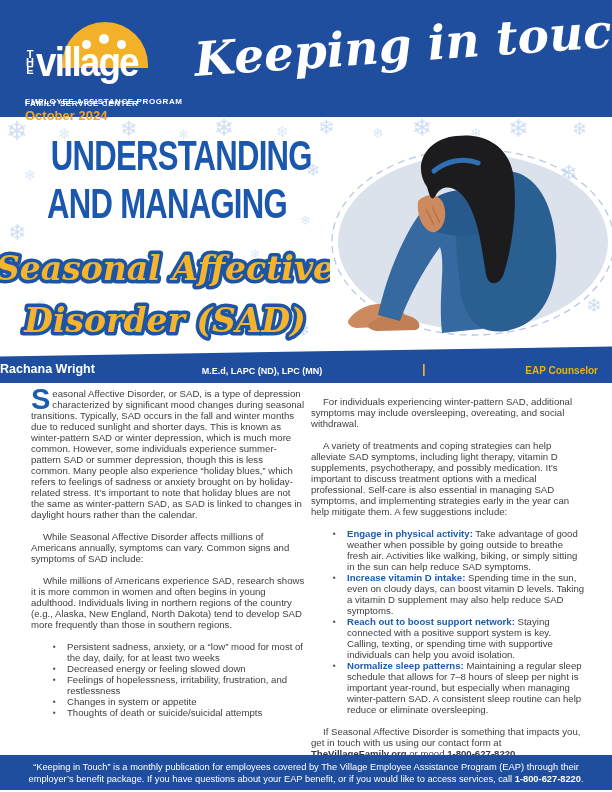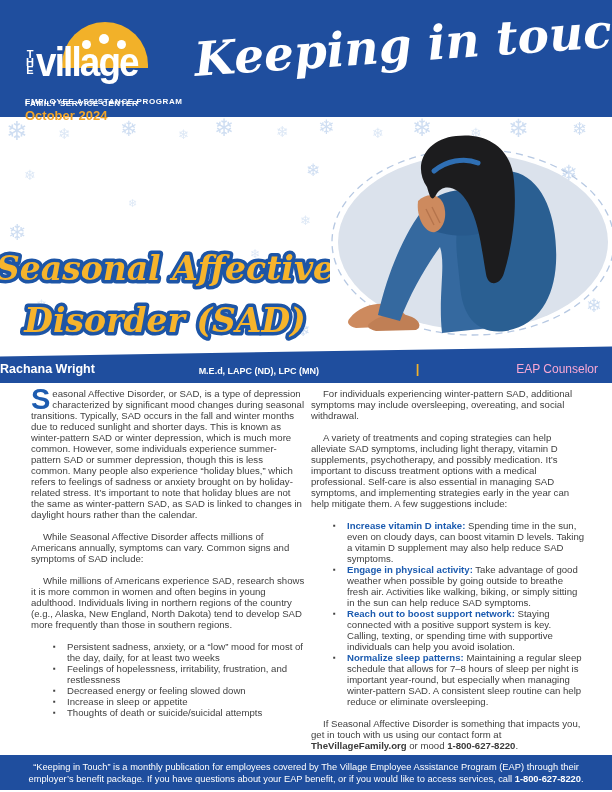--- a/index.html
+++ b/index.html
@@ -84,31 +84,31 @@
     position:absolute; left:0; top:345px; width:612px; height:38px;
     background:#1f4e9e;
     -webkit-clip-path:polygon(0 30%, 100% 4%, 100% 100%, 0 100%);
     clip-path:polygon(0 30%, 100% 4%, 100% 100%, 0 100%);
     display:flex; align-items:flex-end; justify-content:space-between;
     padding:0 14px 7px 0;
   }
   .byline-bar .name { color:#ffffff; font-weight:bold; font-size:12.5px; }
   .byline-bar .creds { color:#ffffff; font-weight:bold; font-size:9px; margin-left:12px; }
   .byline-bar .sep { color:#f2b129; font-weight:bold; font-size:13px; margin:0 5px; }
-  .byline-bar .role { color:#f9a8d4; font-weight:normal; font-size:12px; }
+  .byline-bar .role { color:#eab308; font-weight:bold; font-size:10px; }
 
   
   .col {
     position:absolute; top:388px; width:274px;
     font-size:9.6px; line-height:11px; color:#414141; text-align:left;
   }
   .col-left  { left:31px; }
   .col-right { left:311px; }
   .col p { margin-bottom:11px; }
-  .col p.indent { text-indent:12px; }
+  .col p.indent { text-indent:12px;margin-top:8px; }
   .dropcap {
     float:left; color:#1d5cb0; font-weight:bold;
     font-size:29px; line-height:22px; padding-right:2px;
   }
   ul.bullets { list-style:none; margin:0 0 11px 0; padding-left:36px; }
   ul.bullets li { position:relative; margin:0; }
   ul.bullets li::before {
     content:"▪"; position:absolute; left:-14px; top:0;
     font-size:8px; color:#414141;
   }
@@ -165,20 +165,24 @@
     <span class="flake" style="left:306px;top:162px;font-size:17px;"></span>
     <span class="flake lt" style="left:300px;top:214px;font-size:13px;"></span>
     <span class="flake" style="left:296px;top:322px;font-size:17px;"></span>
     <span class="flake" style="left:560px;top:162px;font-size:21px;"></span>
     <span class="flake lt" style="left:592px;top:214px;font-size:15px;"></span>
     <span class="flake" style="left:586px;top:296px;font-size:19px;"></span>
     <span class="flake lt" style="left:36px;top:298px;font-size:13px;"></span>
     <span class="flake lt" style="left:150px;top:326px;font-size:12px;"></span>
   </div>
 
+  <div class="title-block">
+    <span class="title-line">UNDERSTANDING</span><br>
+    <span class="title-line">AND MANAGING</span>
+  </div>
   <svg class="script-svg" viewBox="0 0 330 112">
     <text class="script-text" x="165" y="42" text-anchor="middle">Seasonal Affective</text>
     <text class="script-text" x="165" y="94" text-anchor="middle">Disorder (SAD)</text>
   </svg>
 
   <svg class="illus" viewBox="0 0 282 215">
     <ellipse cx="143" cy="107" rx="141" ry="93" fill="none" stroke="#b6c8e2" stroke-width="1.3" stroke-dasharray="7 5"></ellipse>
     <ellipse cx="143" cy="107" rx="135" ry="88" fill="#dbe2ec"></ellipse>
 
     <path d="M20,183 C30,170 52,165 66,172 C76,177 80,186 74,191 L26,193 C18,191 16,187 20,183 Z" fill="#cd8a5e"></path>
@@ -203,33 +207,33 @@
     <span class="sep">|</span>
     <span class="role">EAP Counselor</span>
   </div>
 
   <div class="col col-left">
     <p><span class="dropcap">S</span><span>easonal Affective Disorder, or SAD, is a type of depression characterized by significant mood changes during seasonal transitions. Typically, SAD occurs in the fall and winter months due to reduced sunlight and shorter days. This is known as winter-pattern SAD or winter depression, which is much more common. However, some individuals experience summer-pattern SAD or summer depression, though this is less common. Many people also experience “holiday blues,” which refers to feelings of sadness or anxiety brought on by holiday-related stress. It’s important to note that holiday blues are not the same as winter-pattern SAD, as SAD is linked to changes in daylight hours rather than the calendar.</span></p>
     <p class="indent">While Seasonal Affective Disorder affects millions of Americans annually, symptoms can vary. Common signs and symptoms of SAD include:</p>
     <p class="indent">While millions of Americans experience SAD, research shows it is more common in women and often begins in young adulthood. Individuals living in northern regions of the country (e.g., Alaska, New England, North Dakota) tend to develop SAD more frequently than those in southern regions.</p>
     <ul class="bullets">
       <li>Persistent sadness, anxiety, or a “low” mood for most of the day, daily, for at least two weeks</li>
+      <li>Decreased energy or feeling slowed down</li>
       <li>Feelings of hopelessness, irritability, frustration, and restlessness</li>
-      <li>Decreased energy or feeling slowed down</li>
-      <li>Increase in sleep or appetite</li>
+      <li>Changes in system or appetite</li>
       <li>Thoughts of death or suicide/suicidal attempts</li>
     </ul>
   </div>
 
   <div class="col col-right">
     <p class="indent">For individuals experiencing winter-pattern SAD, additional symptoms may include oversleeping, overeating, and social withdrawal.</p>
     <p class="indent">A variety of treatments and coping strategies can help alleviate SAD symptoms, including light therapy, vitamin D supplements, psychotherapy, and possibly medication. It’s important to discuss treatment options with a medical professional. Self-care is also essential in managing SAD symptoms, and implementing strategies early in the year can help mitigate them. A few suggestions include:</p>
     <ul class="bullets">
+      <li><span class="lead">Engage in physical activity:</span><span> Take advantage of good weather when possible by going outside to breathe fresh air. Activities like walking, biking, or simply sitting in the sun can help reduce SAD symptoms.</span></li>
       <li><span class="lead">Increase vitamin D intake:</span><span> Spending time in the sun, even on cloudy days, can boost vitamin D levels. Taking a vitamin D supplement may also help reduce SAD symptoms.</span></li>
-      <li><span class="lead">Engage in physical activity:</span><span> Take advantage of good weather when possible by going outside to breathe fresh air. Activities like walking, biking, or simply sitting in the sun can help reduce SAD symptoms.</span></li>
       <li><span class="lead">Reach out to boost support network:</span><span> Staying connected with a positive support system is key. Calling, texting, or spending time with supportive individuals can help you avoid isolation.</span></li>
       <li><span class="lead">Normalize sleep patterns:</span><span> Maintaining a regular sleep schedule that allows for 7–8 hours of sleep per night is important year-round, but especially when managing winter-pattern SAD. A consistent sleep routine can help reduce or eliminate oversleeping.</span></li>
     </ul>
     <p class="indent"><span>If Seasonal Affective Disorder is something that impacts you, get in touch with us using our contact form at </span><span class="b">TheVillageFamily.org</span><span> or mood </span><span class="b">1-800-627-8220</span><span>.</span></p>
   </div>
 
   <div class="footer">
     <div><span>“Keeping in Touch” is a monthly publication for employees covered by The Village Employee Assistance Program (EAP) through their employer’s benefit package. If you have questions about your EAP benefit, or if you would like to access services, call </span><span class="b">1-800-627-8220</span><span>.</span></div>
   </div>
 

